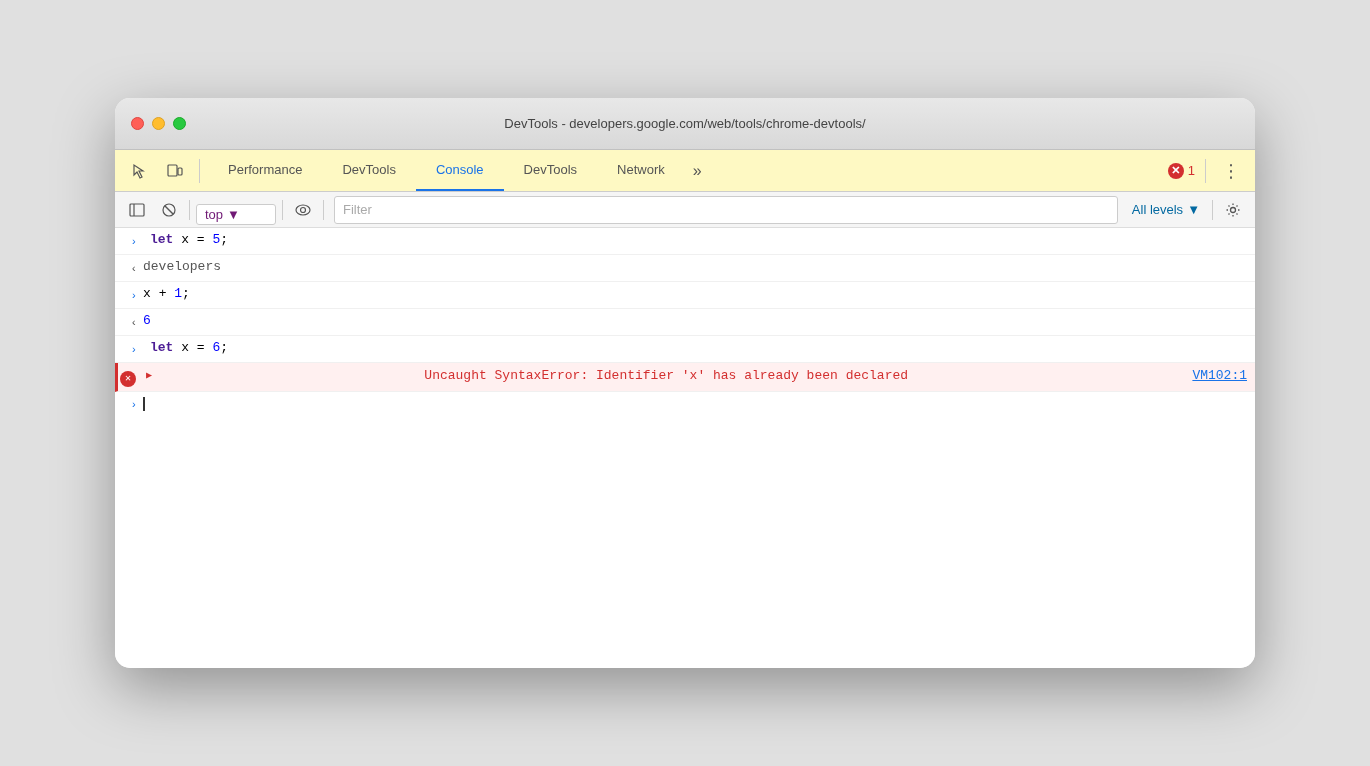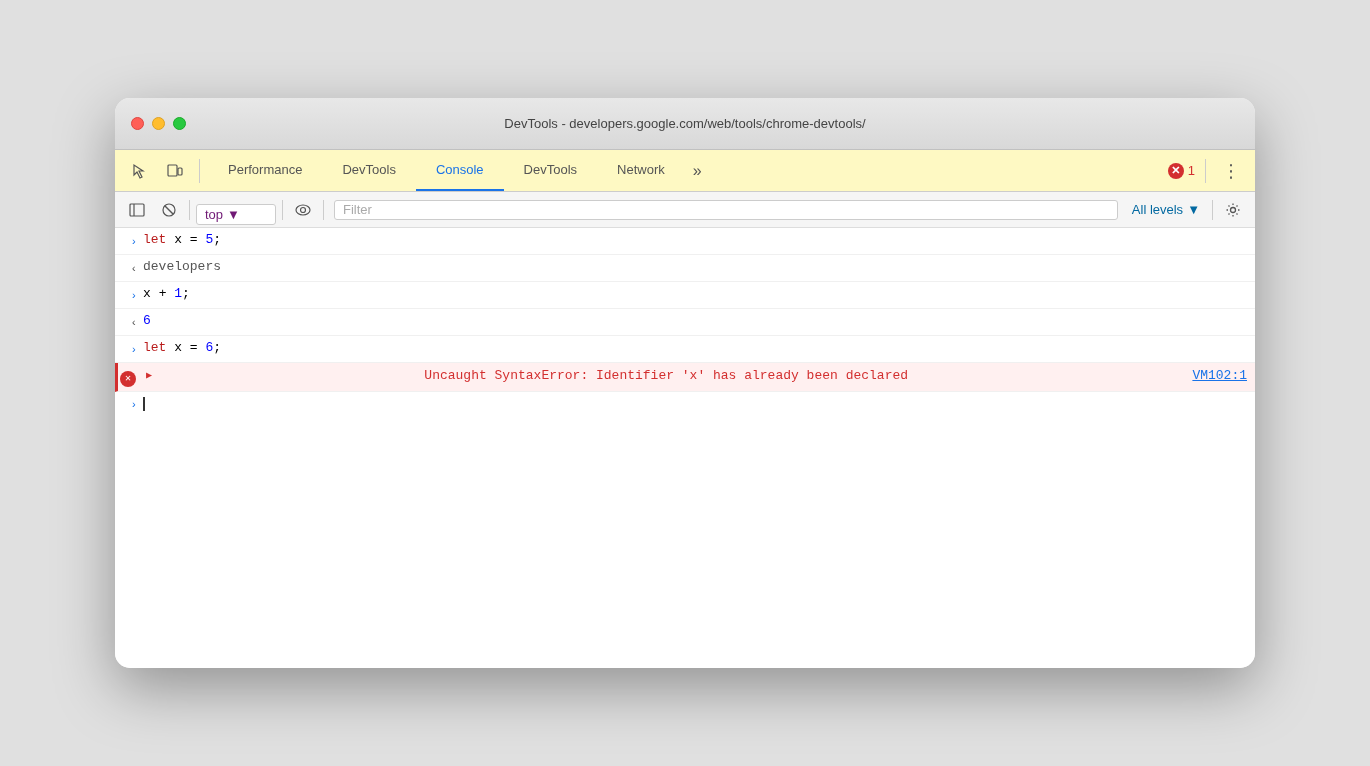--- a/index.html
+++ b/index.html
@@ -170,21 +170,21 @@
       padding: 2px 8px;
       font-size: 13px;
       color: #701a75;
       cursor: pointer;
       gap: 4px;
       min-width: 80px;
       margin-top: 9px;
     }
     .filter-input {
       flex: 1;
-      height: 20px;
+      height: 28px;
       border: 1px solid #ccc;
       border-radius: 3px;
       padding: 0 8px;
       font-size: 13px;
       color: #333;
       background: white;
       margin: 0 4px;
     }
     .filter-input::placeholder { color: #aaa; }
     .level-select {
@@ -242,21 +242,21 @@
       padding-top: 2px;
     }
     .line-arrow.right { color: #1a73e8; }
     .line-arrow.left { color: #555; }
     .line-content {
       flex: 1;
       display: flex;
       align-items: flex-start;
       flex-wrap: wrap;
     }
-    .kw { color: #b91c1c; font-weight: normal; }
+    .kw { color: #4c1d95; font-weight: bold; margin-left: 7px; }
     .num { color: #0000ff; }
     .result-num { color: #0000ff; }
     .undefined-text { color: #555; }
     .error-icon-small {
       width: 16px;
       height: 16px;
       background: #d32f2f;
       border-radius: 50%;
       color: white;
       font-size: 10px;

